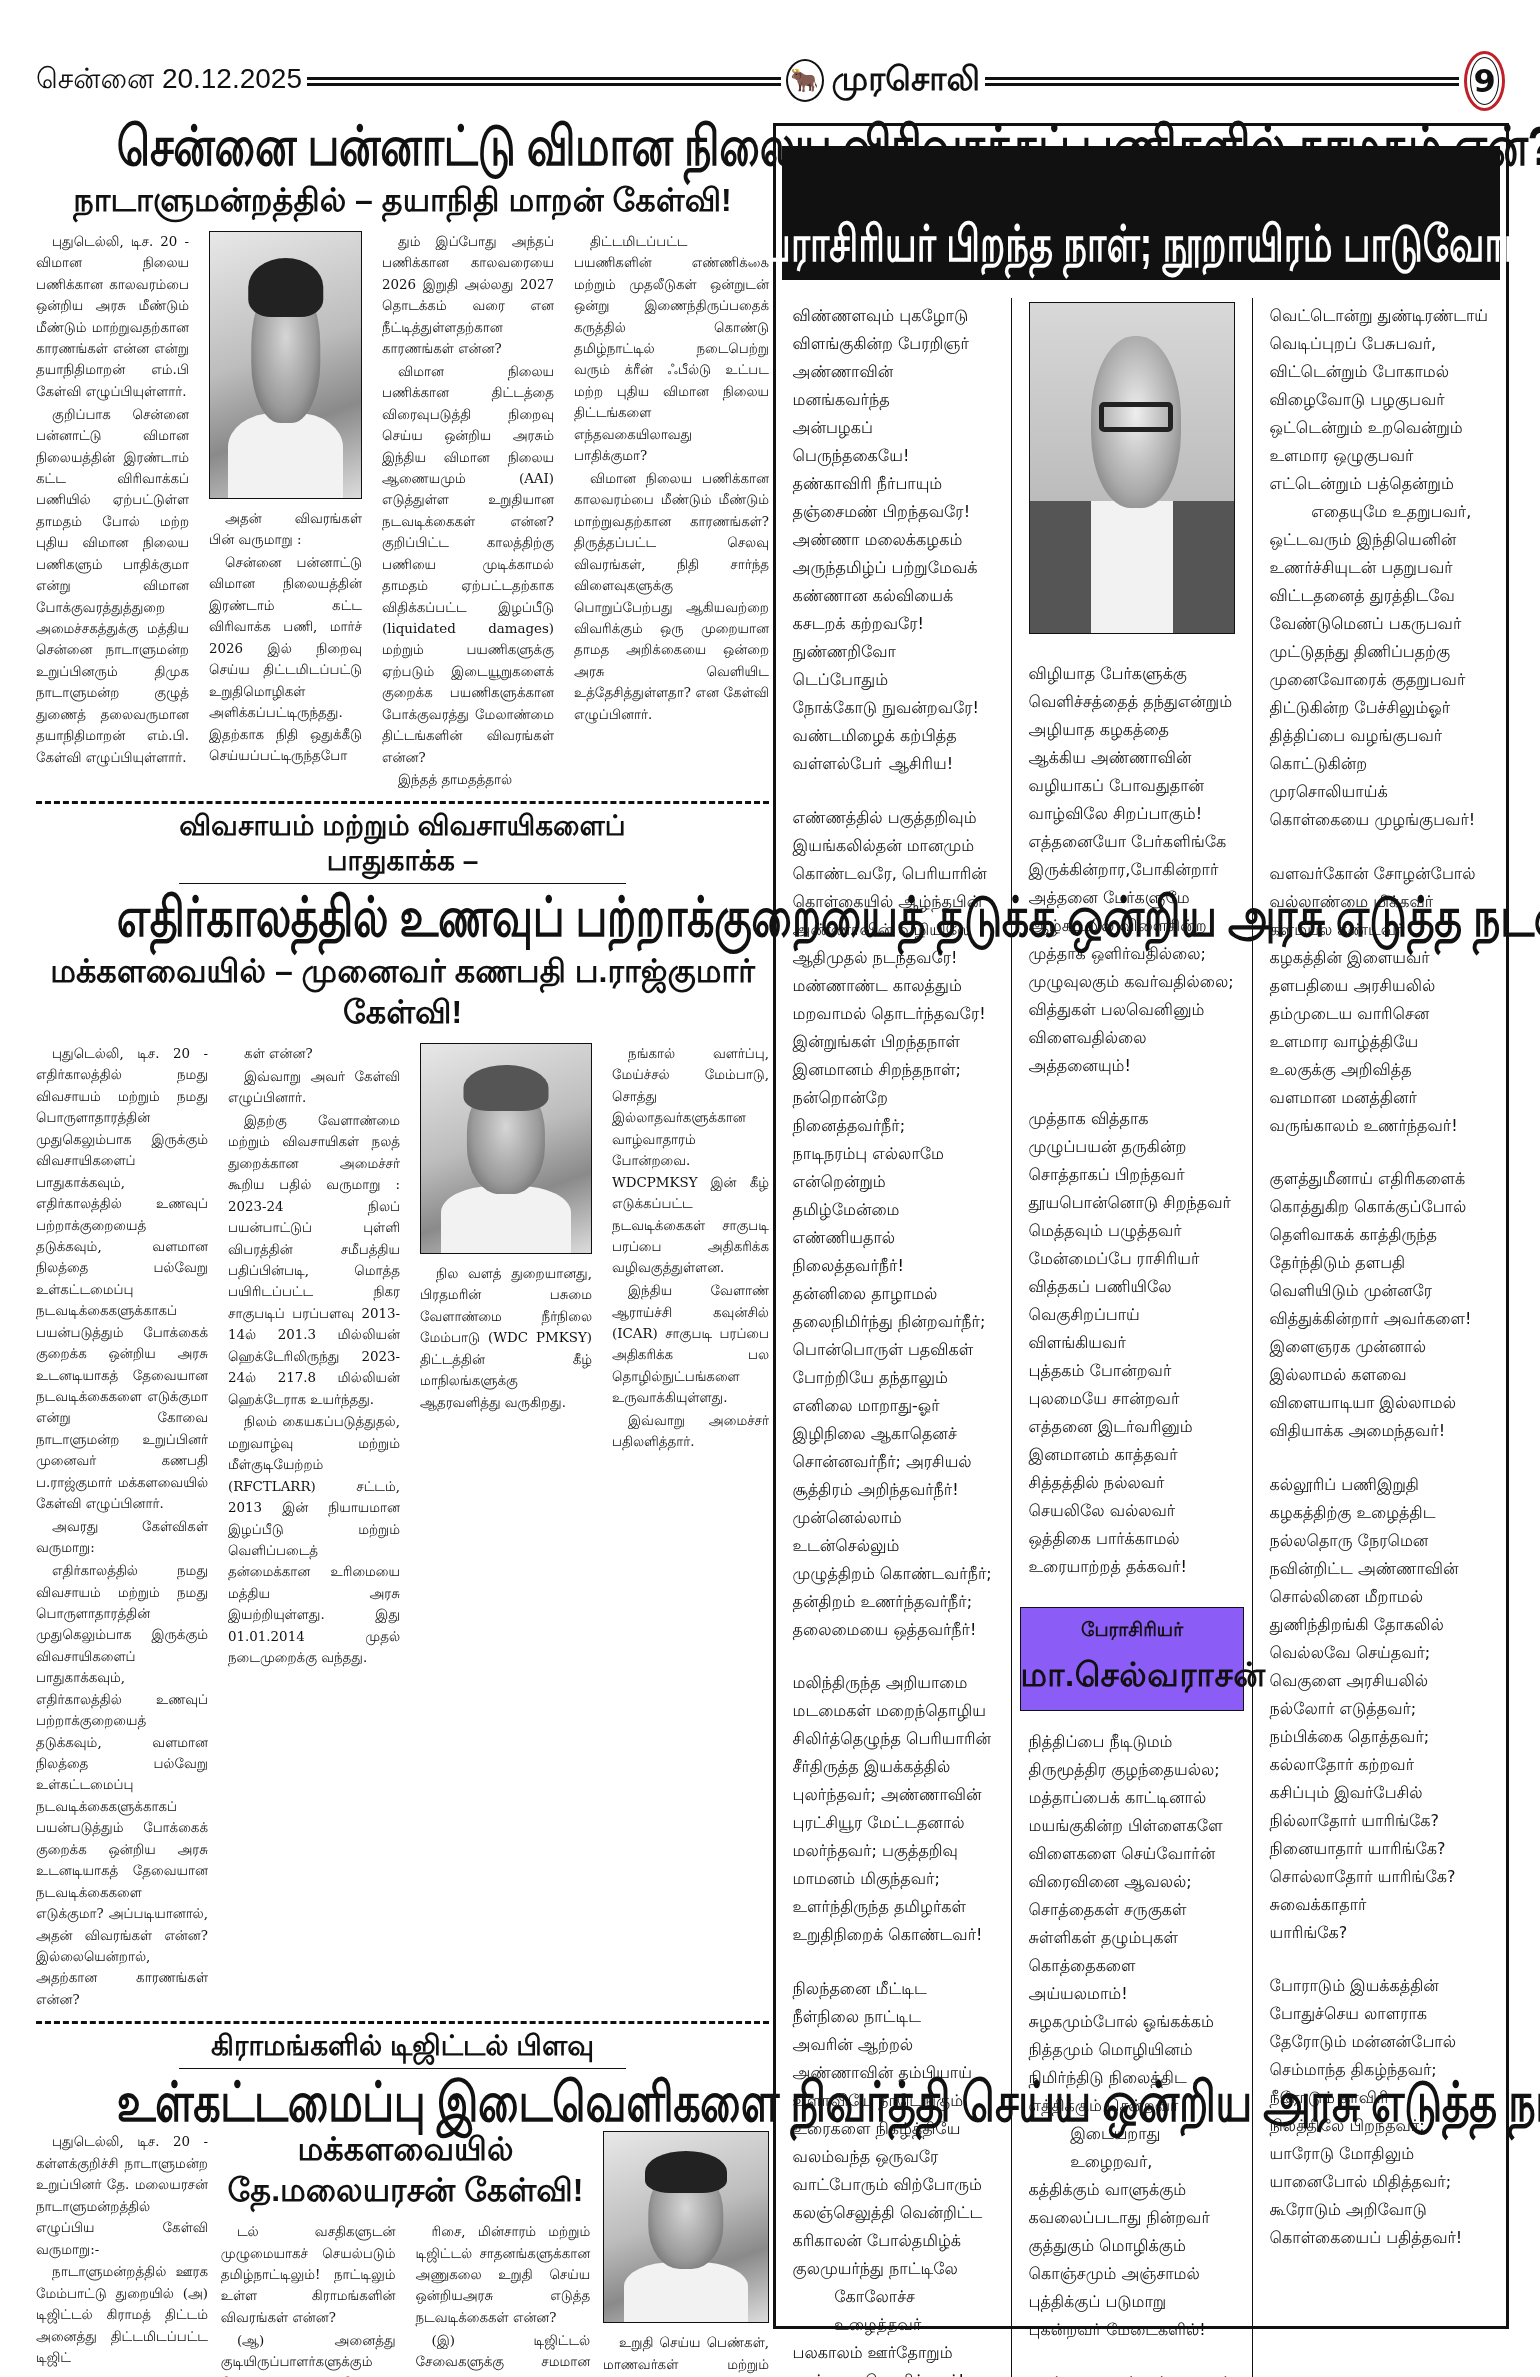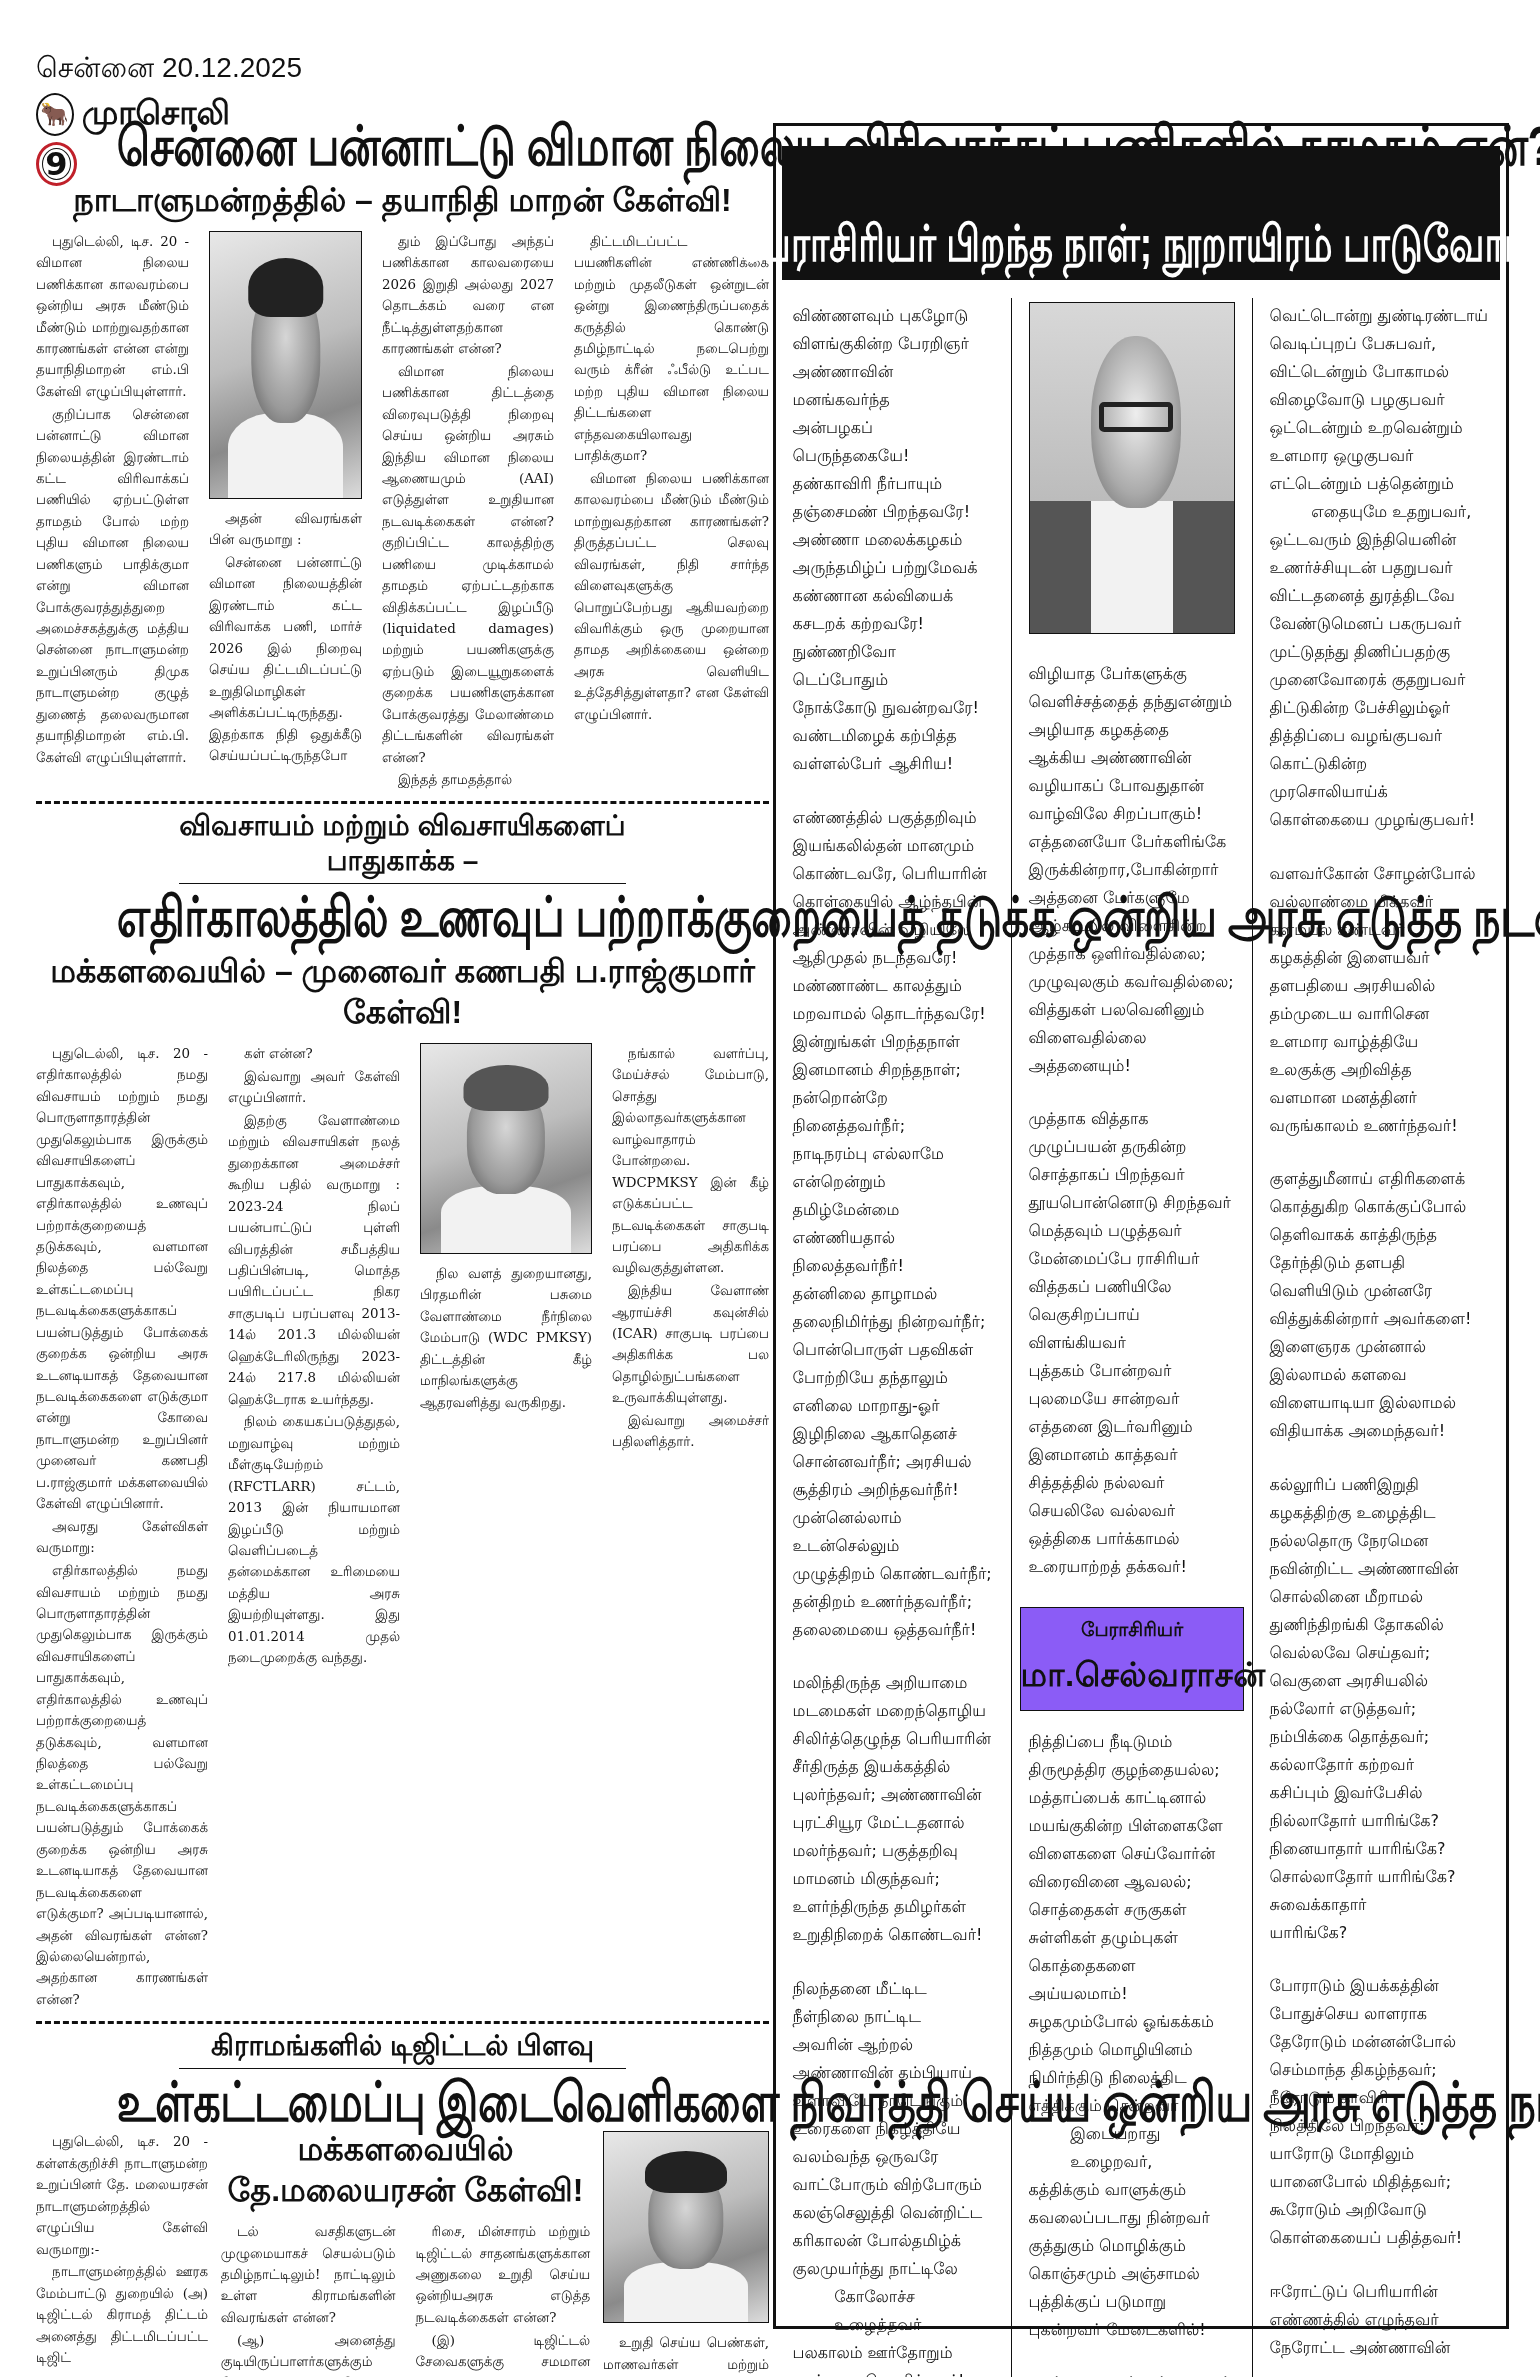--- a/index.html
+++ b/index.html
@@ -1,20 +1,20 @@
 <!DOCTYPE html>
 <html style="font-size:10.2px"><head>
 <meta charset="utf-8">
 <style>
   * { box-sizing: border-box; margin: 0; padding: 0; }
   html, body { width: 1541px; height: 2377px; background: #ffffff; overflow: hidden; }
   body { font-family: "DejaVu Sans", "Liberation Sans", sans-serif; color: #111; position: relative; }
 
   
-  .masthead { position: absolute; left: 36px; top: 52px; width: 1469px; height: 57px; display: flex; align-items: flex-start; flex-direction: column; }
+  .masthead { position: absolute; left: 36px; top: 52px; width: 1469px; height: 57px; display: flex; align-items: center; }
   .masthead .date { font-family: "Liberation Sans", sans-serif; font-size: 28px; font-weight: 400; letter-spacing: 0; white-space: nowrap; }
   .masthead .rule { flex: 1; height: 9px; border-top: 3.2px solid #111; border-bottom: 3.2px solid #111; margin: 0 5.1px; position: relative; top: 1.3px; }
   .masthead .brand { display: flex; align-items: center; gap: 7.7px; }
   .brand-logo { width: 38px; height: 43px; border: 2.6px solid #111; border-radius: 50%; display: flex; align-items: center; justify-content: center; font-size: 23px; }
   .brand-name { font-size: 33px; font-weight: 700; }
   .page-num { width: 41px; height: 60px; border: 3.8px solid #c0202a; border-radius: 50%; display: flex; align-items: center; justify-content: center; font-size: 32px; font-weight: 700; outline: 1.9px solid #111; outline-offset: -7.7px; }
 
   
   .left { position: absolute; left: 36px; top: 118px; width: 733px; }
   .headline-big { font-family: "Liberation Sans", sans-serif; font-weight: 900; font-size: 55px; line-height: 1.05; text-align: center; transform: scaleX(0.78); transform-origin: center; white-space: nowrap; letter-spacing: -0.6px; }
@@ -384,21 +384,16 @@
           <div class="line">போதுச்செய லாளராக</div>
           <div class="line">தேரோடும் மன்னன்போல்</div>
           <div class="line">செம்மாந்த திகழ்ந்தவர்;</div>
           <div class="line">நீரோடும் காவிரி</div>
           <div class="line">நிலத்திலே பிறந்தவர்;</div>
           <div class="line">யாரோடு மோதிலும்</div>
           <div class="line">யானைபோல் மிதித்தவர்;</div>
           <div class="line">கூரோடும் அறிவோடு</div>
           <div class="line">கொள்கையைப் பதித்தவர்!</div>
         </div>
-        <div class="stanza">
-          <div class="line">ஈரோட்டுப் பெரியாரின்</div>
-          <div class="line">எண்ணத்தில் எழுந்தவர்</div>
-          <div class="line">நேரோட்ட அண்ணாவின்</div>
-        </div>
       </div>
   </div>
 </div>
 
 
 </body></html>

